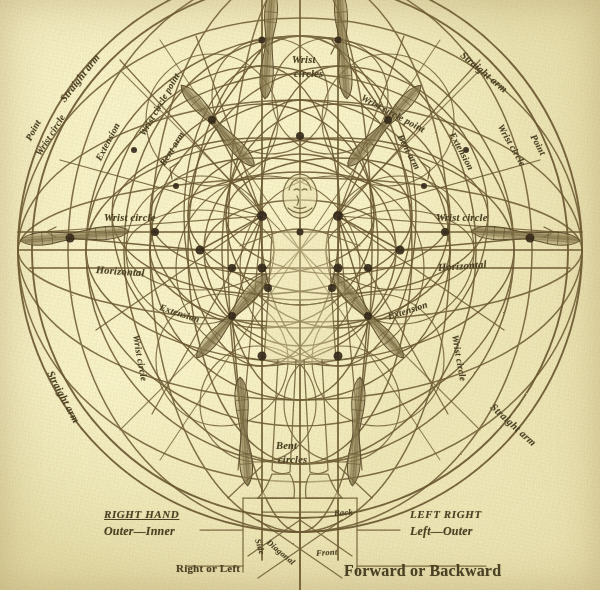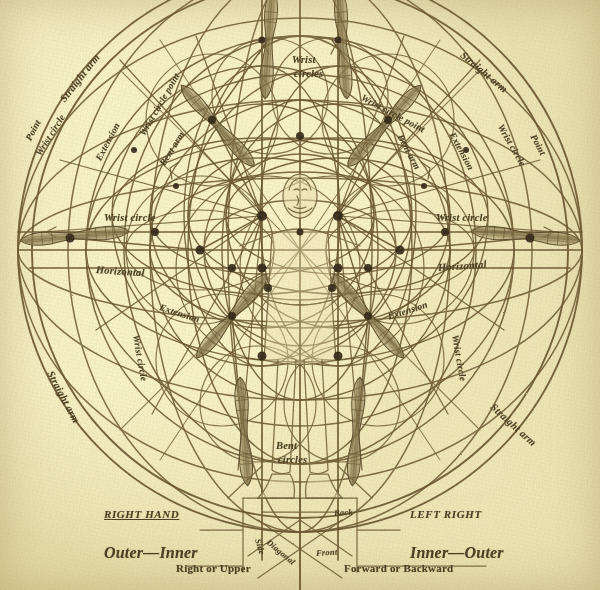--- a/index.html
+++ b/index.html
@@ -22,21 +22,21 @@
     box-shadow:inset 0 0 40px rgba(150,125,70,.32), inset 0 0 100px rgba(160,135,80,.18);}
   svg.layer{position:absolute;left:0;top:0;width:600px;height:590px;}
   .lbl{
     position:absolute;color:#4a4024;font-weight:700;font-style:italic;
     white-space:nowrap;letter-spacing:.2px;text-shadow:0 0 1px rgba(80,66,30,.35);
     transform-origin:left center;pointer-events:none;
   }
   .small{font-size:9.5px;}
   .mid{font-size:10.5px;}
   .cap{font-size:11px;font-style:italic;font-weight:700;letter-spacing:.6px;}
-  .capline{font-size:16px;font-style:italic;font-weight:700;margin-top:20px;}
+  .capline{font-size:12px;font-style:italic;font-weight:700;}
   .tiny{font-size:8.5px;}
 </style>
 </head>
 <body>
 
 <div id="page">
 
   <svg class="layer" viewBox="0 0 600 590" aria-hidden="true">
     <defs>
       <filter id="rough" x="-6%" y="-6%" width="112%" height="112%">
@@ -325,18 +325,18 @@
       <div class="lbl tiny" style="left: 258px; top: 534px; transform: rotate(74deg);">Side</div>
       <div class="lbl tiny" style="left: 268px; top: 536px; transform: rotate(40deg);">Diagonal</div>
       <div class="lbl tiny" style="left: 316px; top: 548px; transform: rotate(-4deg);">Front</div>
       <div class="lbl tiny" style="left: 334px; top: 508px; transform: rotate(-4deg);">Back</div>
     </div>
 
   <div class="lbl cap" style="left:104px;top:508px;text-decoration:underline;">RIGHT HAND</div>
   <div class="lbl capline" style="left:104px;top:524px;">Outer—Inner</div>
 
   <div class="lbl cap" style="left:410px;top:508px;">LEFT RIGHT</div>
-  <div class="lbl capline" style="left:410px;top:524px;">Inner—Outer</div>
-
-  <div class="lbl" style="left:176px;top:562px;font-size:11px;font-style:normal;">Right or Upper</div>
-  <div class="lbl" style="left:344px;top:562px;font-size:11px;font-style:normal;">Forward or Backward</div>
+  <div class="lbl capline" style="left:410px;top:524px;">Left—Outer</div>
+
+  <div class="lbl" style="left:176px;top:562px;font-size:11px;font-style:normal;">Right or Left</div>
+  <div class="lbl" style="left:344px;top:562px;font-size:16px;font-style:normal;">Forward or Backward</div>
 
 </div>
 
 </body></html>

